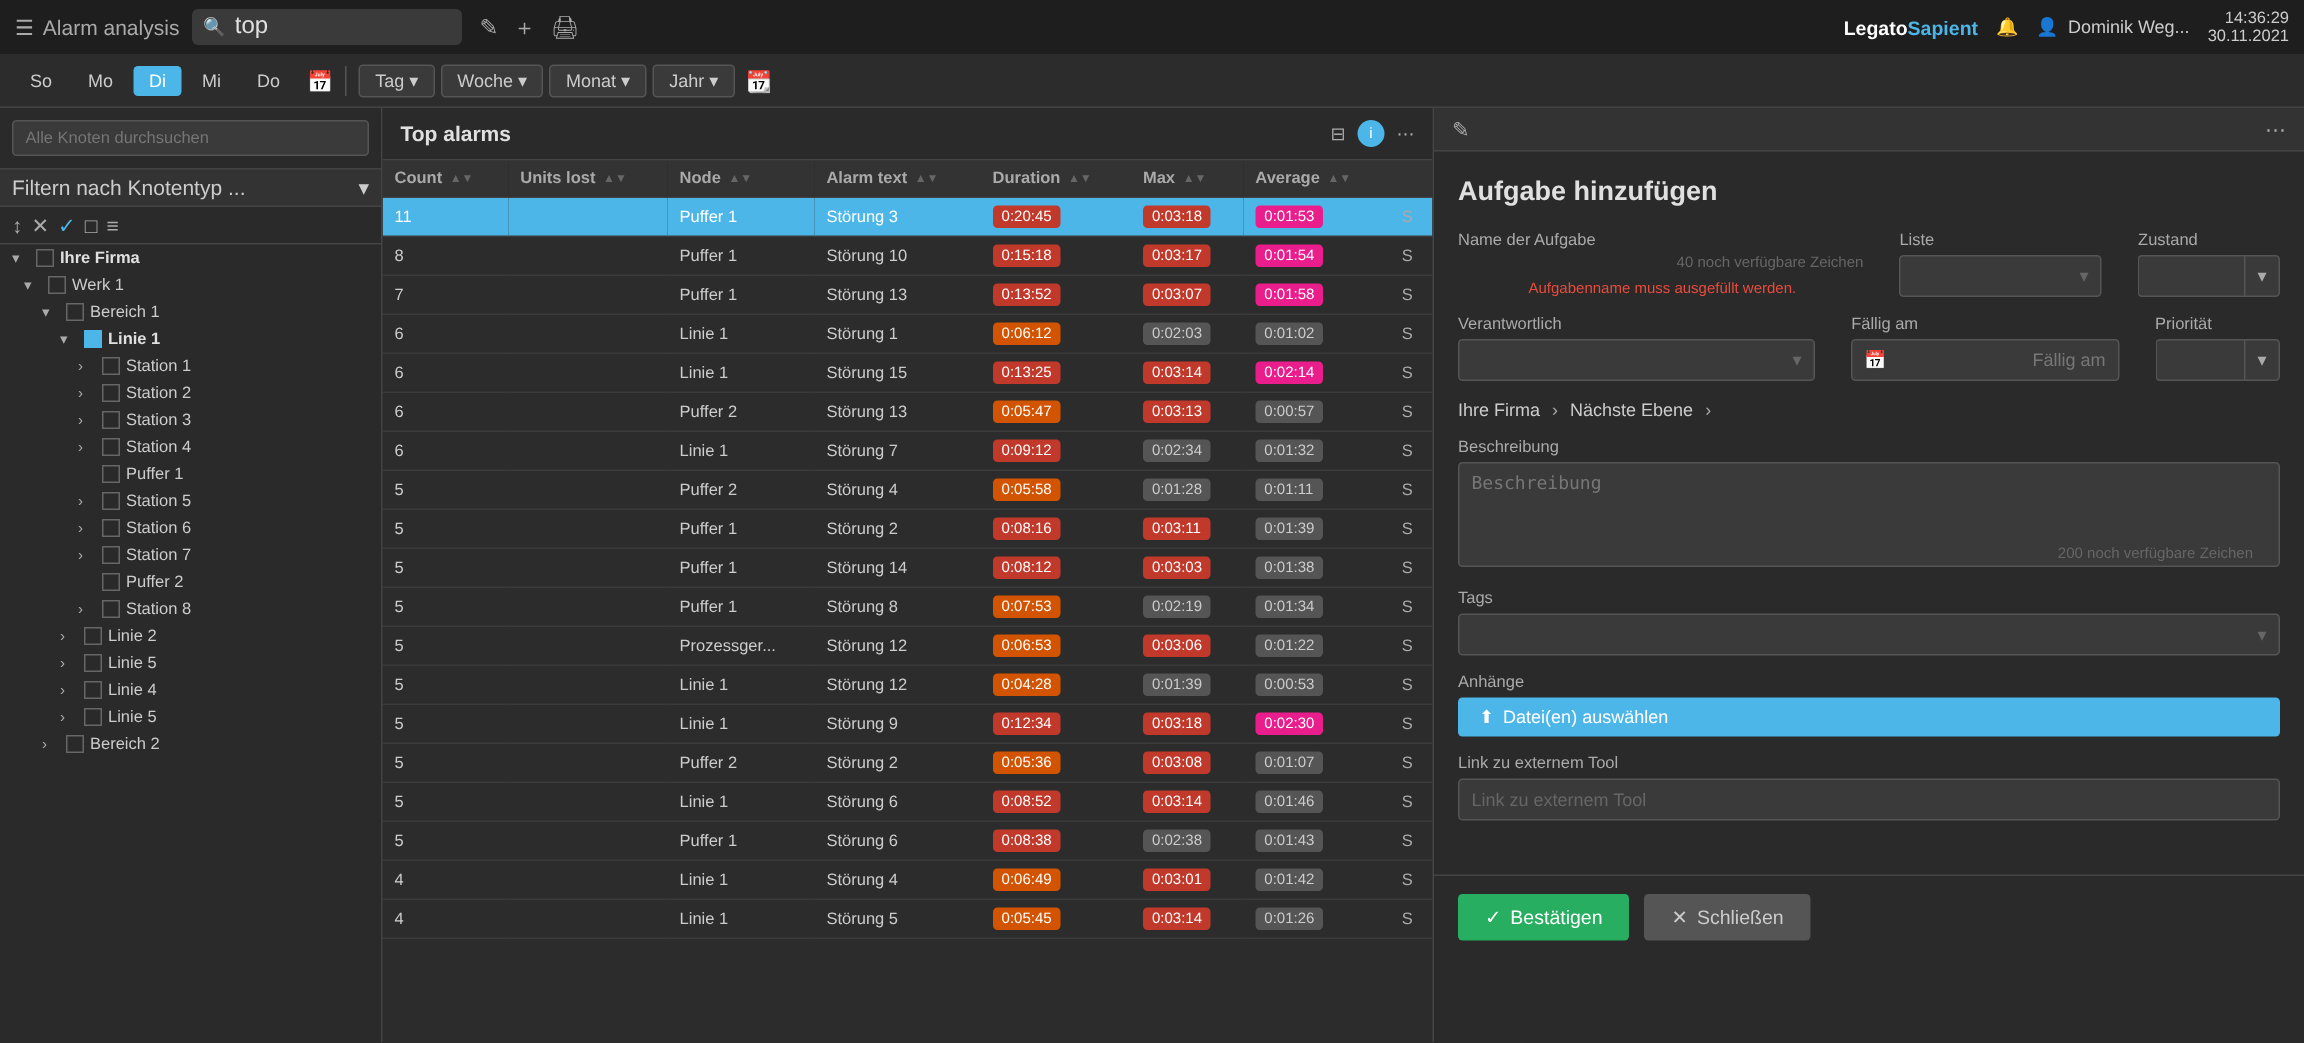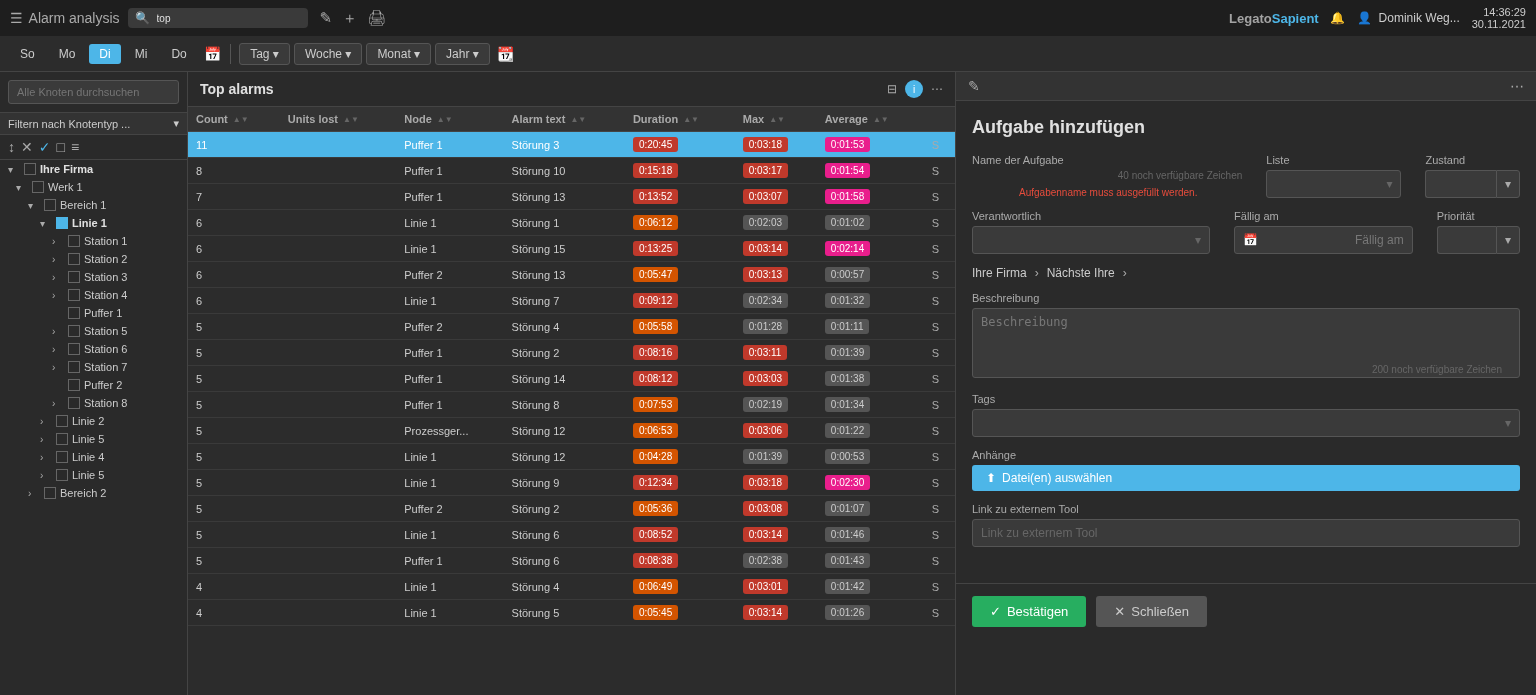--- a/index.html
+++ b/index.html
@@ -2,45 +2,45 @@
 <html><head>
   <meta charset="utf-8">
   <style>
     * { box-sizing: border-box; margin: 0; padding: 0; }
     body { font-family: -apple-system, BlinkMacSystemFont, 'Segoe UI', sans-serif; font-size: 12px; background: #2c2c2c; color: #e0e0e0; width: 1536px; height: 695px; overflow: hidden; }
 
     
     .top-nav { display: flex; align-items: center; background: #1e1e1e; height: 36px; padding: 0 10px; gap: 8px; }
     .top-nav .menu-icon { color: #aaa; cursor: pointer; font-size: 14px; display: flex; align-items: center; gap: 6px; }
     .top-nav .search-box { display: flex; align-items: center; background: #3a3a3a; border-radius: 4px; padding: 3px 8px; gap: 6px; width: 180px; }
-    .top-nav .search-box input { background: transparent; border: none; color: #e0e0e0; font-size: 10px; outline: none; width: 120px; }
+    .top-nav .search-box input { background: transparent; border: none; color: #e0e0e0; font-size: 16px; outline: none; width: 120px; }
     .top-nav .nav-icons { display: flex; align-items: center; gap: 10px; margin-left: 4px; }
     .top-nav .nav-icons span { color: #aaa; cursor: pointer; font-size: 15px; }
     .top-nav .right-section { margin-left: auto; display: flex; align-items: center; gap: 12px; }
     .top-nav .logo { color: #fff; font-size: 13px; font-weight: bold; }
-    .top-nav .logo span { color: #a3a3a3; }
+    .top-nav .logo span { color: #ffffff; }
     .top-nav .user-info { display: flex; align-items: center; gap: 6px; font-size: 12px; color: #ccc; }
     .top-nav .time-info { font-size: 11px; color: #ccc; text-align: right; }
 
     
     .date-bar { display: flex; align-items: center; background: #2c2c2c; height: 36px; padding: 0 10px; gap: 4px; border-bottom: 1px solid #444; }
     .day-btn { padding: 3px 10px; border-radius: 3px; border: none; background: transparent; color: #ccc; cursor: pointer; font-size: 12px; }
     .day-btn.active { background: #4db6e8; color: #fff; }
     .date-btn { display: flex; align-items: center; gap: 4px; padding: 3px 10px; border-radius: 3px; border: 1px solid #555; background: #3a3a3a; color: #ccc; cursor: pointer; font-size: 12px; }
     .date-sep { width: 1px; height: 20px; background: #555; margin: 0 4px; }
     .cal-icon { color: #aaa; cursor: pointer; font-size: 14px; }
 
     
     .main-layout { display: flex; height: calc(695px - 72px); }
 
     
-    .sidebar { width: 188px; background: #2a2a2a; border-right: 1px solid #444; overflow-y: auto; flex-shrink: 0; }
+    .sidebar { width: 255px; background: #2a2a2a; border-right: 1px solid #444; overflow-y: auto; flex-shrink: 0; }
     .sidebar-search { padding: 8px; }
     .sidebar-search input { width: 100%; background: #3a3a3a; border: 1px solid #555; color: #e0e0e0; padding: 5px 8px; border-radius: 3px; font-size: 11px; outline: none; }
-    .sidebar-filter { display: flex; align-items: center; justify-content: space-between; padding: 4px 8px; background: #333; border-top: 1px solid #444; border-bottom: 1px solid #444; font-size: 11px; color: #ccc; cursor: pointer; }
+    .sidebar-filter { display: flex; align-items: center; justify-content: space-between; padding: 4px 8px; background: #333; border-top: 1px solid #444; border-bottom: 1px solid #444; font-size: 14px; color: #ccc; cursor: pointer; }
     .sidebar-toolbar { display: flex; align-items: center; gap: 6px; padding: 4px 8px; border-bottom: 1px solid #444; }
     .sidebar-toolbar span { color: #aaa; cursor: pointer; font-size: 14px; }
     .sidebar-toolbar .check-icon { color: #4db6e8; }
     .tree-item { display: flex; align-items: center; gap: 4px; padding: 3px 8px; cursor: pointer; white-space: nowrap; }
     .tree-item .expand { color: #aaa; font-size: 10px; width: 12px; }
     .tree-item .cb { width: 12px; height: 12px; border: 1px solid #666; background: transparent; flex-shrink: 0; }
     .tree-item .cb.checked { background: #4db6e8; border-color: #4db6e8; }
     .tree-item .label { font-size: 11px; color: #ccc; }
     .tree-item .label.bold { color: #e0e0e0; font-weight: 600; }
     .indent-1 { padding-left: 16px; }
@@ -556,21 +556,21 @@
           <div class="prioritaet-group">
             <div class="prioritaet-field"></div>
             <div class="prioritaet-arrow">▾</div>
           </div>
         </div>
       </div>
 
       <div class="breadcrumb-row">
         <span class="text">Ihre Firma</span>
         <span style="color:#aaa;">›</span>
-        <span class="text">Nächste Ihre</span>
+        <span class="text">Nächste Ebene</span>
         <span style="color:#aaa;">›</span>
       </div>
 
       <div class="form-group" style="margin-bottom:12px;">
         <label>Beschreibung</label>
         <div class="desc-area-wrap">
           <textarea class="form-control" placeholder="Beschreibung" style=""></textarea>
           <div class="chars-hint">200 noch verfügbare Zeichen</div>
         </div>
       </div>

